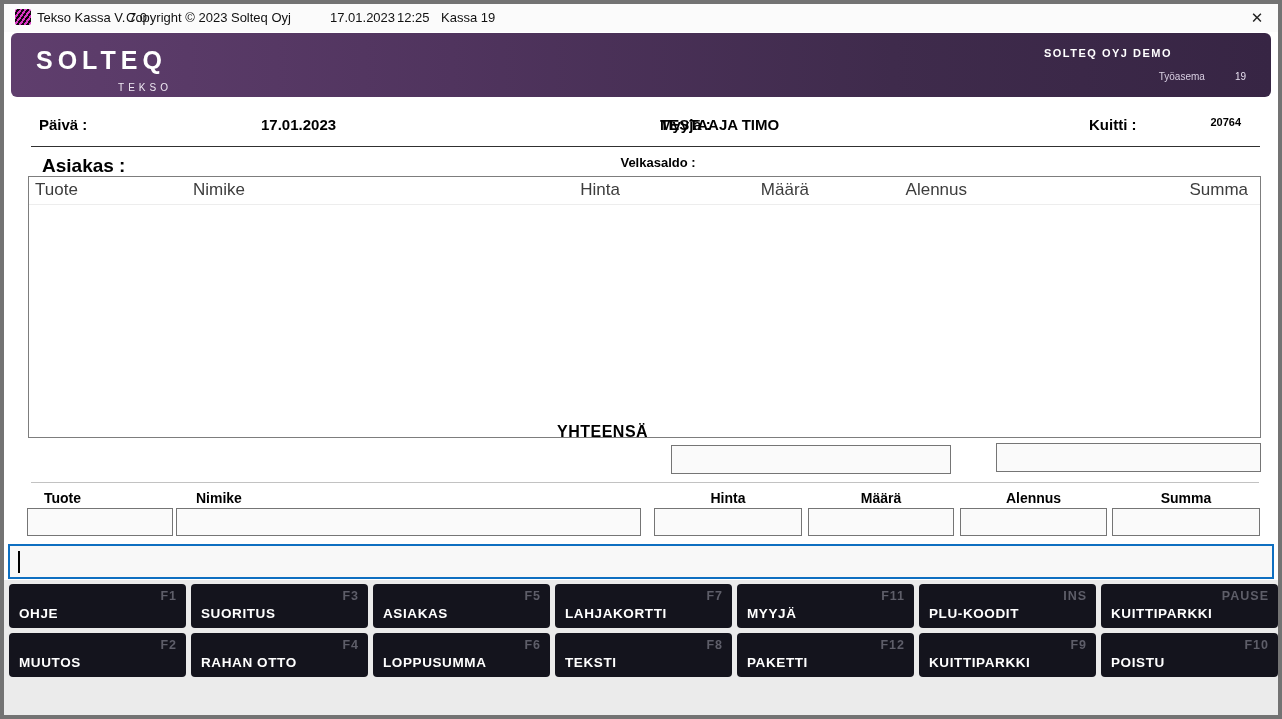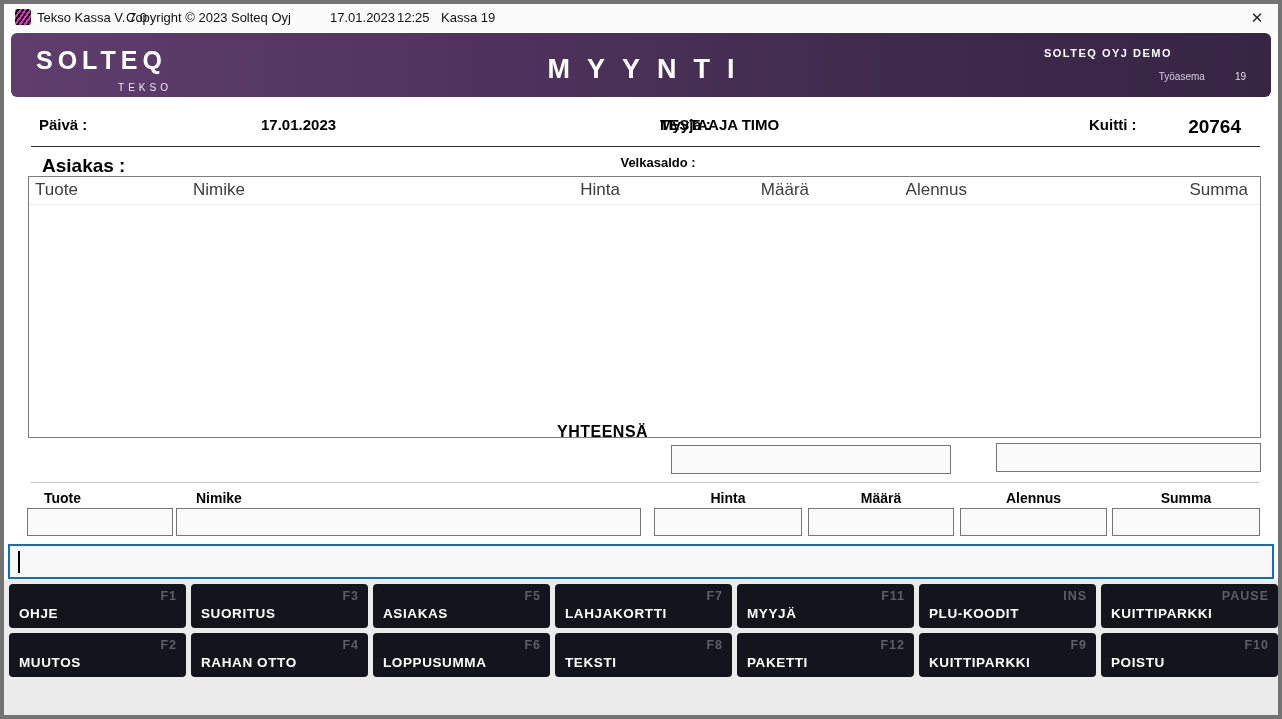--- a/index.html
+++ b/index.html
@@ -30,21 +30,21 @@
     letter-spacing:17px;padding-left:17px;}
   .company{position:absolute;right:99px;top:14px;font-size:11px;font-weight:bold;letter-spacing:1.5px;}
   .workstation{position:absolute;right:25px;top:38px;font-size:10px;color:#d9cfe2;}
   .ws-value{margin-left:30px;color:#e6deee;}
   
   .info span{position:absolute;font-weight:bold;white-space:nowrap;}
   .paiva-label{left:35px;top:112px;font-size:15px;}
   .paiva-value{left:257px;top:112px;font-size:15px;}
   .myyja{left:calc(50% + 19px);transform:translateX(-50%);top:112px;font-size:15px;}
   .kuitti-label{left:1085px;top:112px;font-size:15px;}
-  .kuitti-value{right:37px;top:112px;font-size:19px;}
+  .kuitti-value{right:37px;top:112px;font-size:11px;}
   .sep1{position:absolute;left:27px;width:1229px;top:142px;height:1px;background:#303030;}
   .asiakas{left:38px;top:151px;font-size:19px;}
   .velka{left:calc(50% + 17px);transform:translateX(-50%);top:151px;font-size:13px;}
   .luotto{left:1085px;top:151px;font-size:13px;margin-top:40px;}
   
   .sale-table{position:absolute;left:24px;top:172px;width:1233px;height:262px;box-sizing:border-box;
     background:#fff;border:1px solid #7d7d7d;}
   .sale-header{display:grid;grid-template-columns:158px 300px 127px 189px 158px 1fr;
     padding:3px 12px 4px 6px;font-size:17px;color:#3d3d3d;border-bottom:1px solid #ededed;}
   .sale-header .num{text-align:right;}
@@ -90,21 +90,20 @@
     <span class="tb-time">12:25</span>
     <span class="tb-kassa">Kassa 19</span>
     <span class="tb-close">✕</span>
   </div>
 
   <div class="header">
     <div class="logo">
       <span class="logo-main">SOLTEQ</span>
       <span class="logo-sub">TEKSO</span>
     </div>
-    <div class="screen-title">MYYNTI</div>
     <div class="company">SOLTEQ OYJ DEMO</div>
     <div class="workstation">
       <span>Työasema</span><span class="ws-value">19</span>
     </div>
   </div>
 
   <div class="info">
     <span class="paiva-label">Päivä :</span>
     <span class="paiva-value">17.01.2023</span>
     <span class="myyja">

